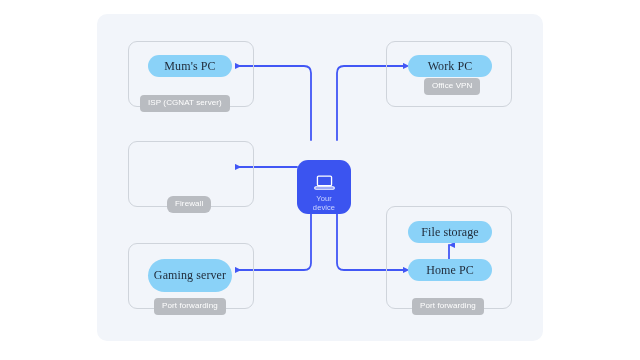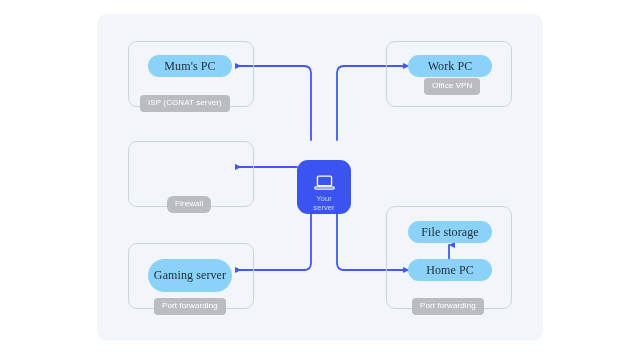--- a/index.html
+++ b/index.html
@@ -161,16 +161,16 @@
   <div class="group-label" style="left:412px; top:298px;">Port forwarding</div>
   <div class="node-pill" style="left:408px; top:259px; width:84px; height:22px;">Home PC</div>
   <div class="node-pill" style="left:408px; top:221px; width:84px; height:22px;">File storage</div>
 
   <div id="device-node">
     <svg class="laptop-icon" viewBox="0 0 24 17">
       <rect x="4.5" y="1.2" width="15" height="10.2" rx="1.3" fill="none" stroke="#ffffff" stroke-width="1.4"></rect>
       <rect x="1.6" y="12.6" width="20.8" height="2.5" rx="1.25" fill="none" stroke="#ffffff" stroke-width="1.3"></rect>
     </svg>
     <div class="device-label">Your</div>
-    <div class="device-label" style="margin-top:0;">server</div>
+    <div class="device-label" style="margin-top:0;">device</div>
   </div>
 
 </div>
 
 </body></html>

